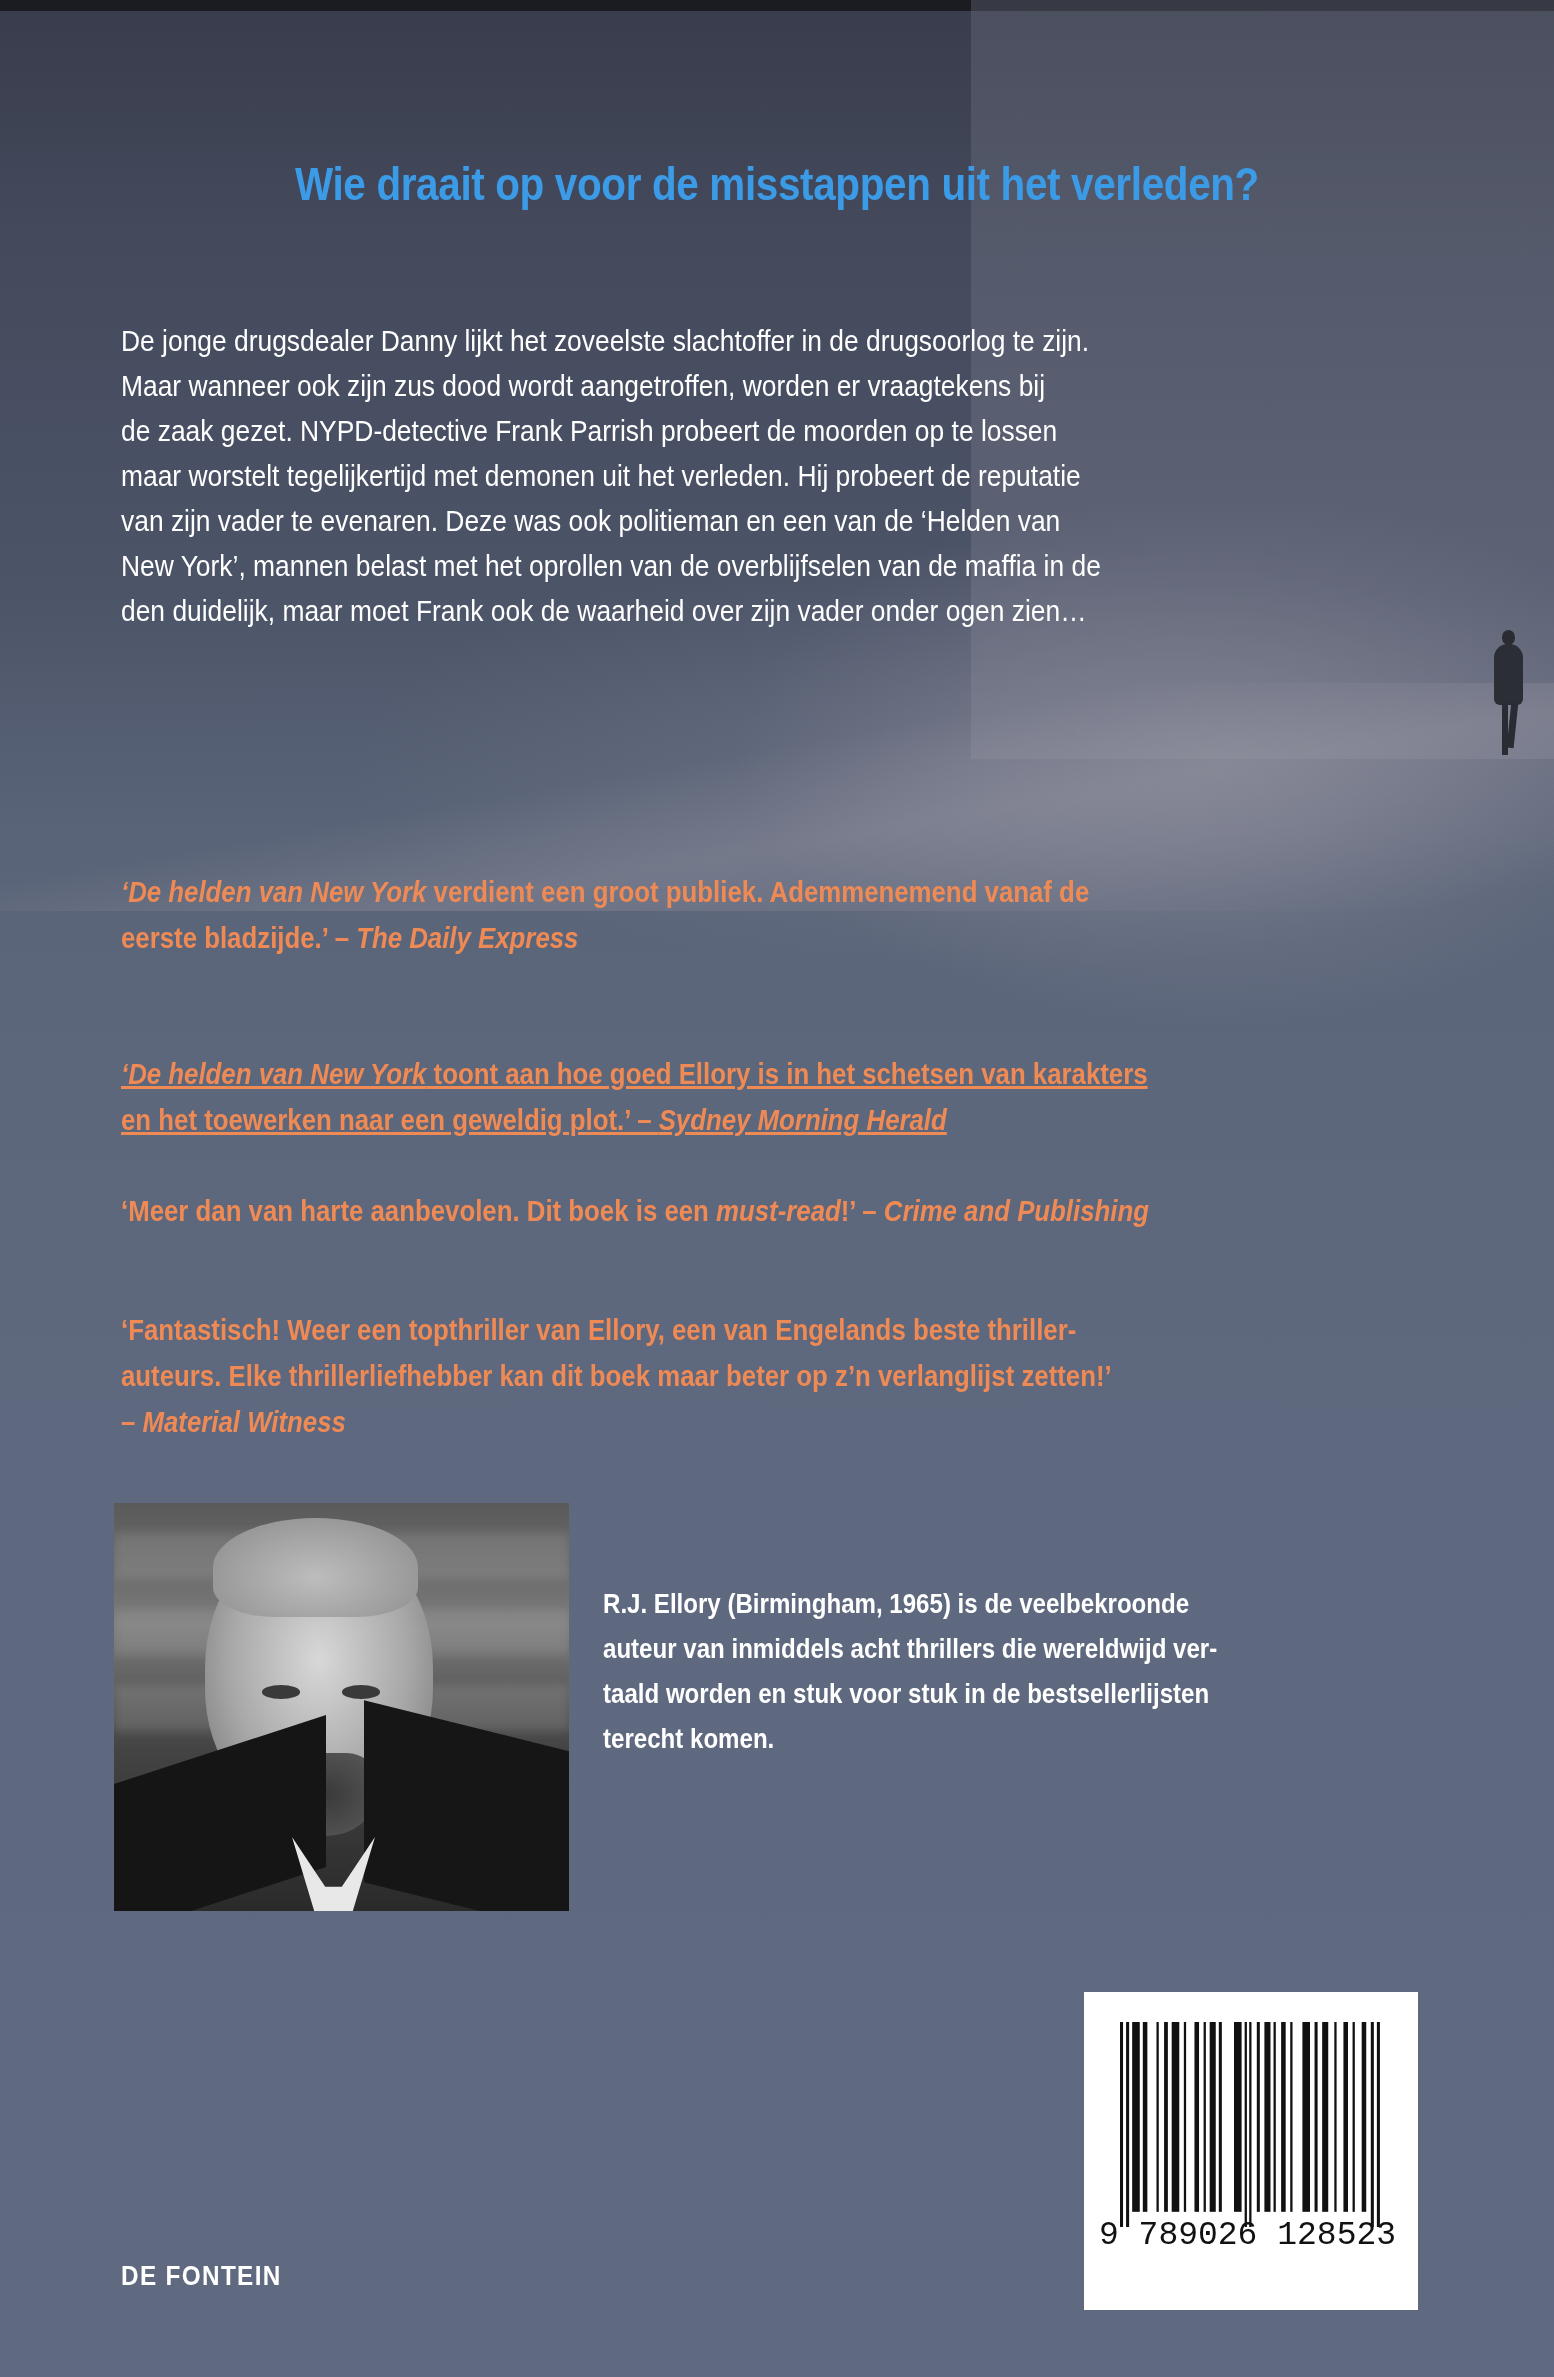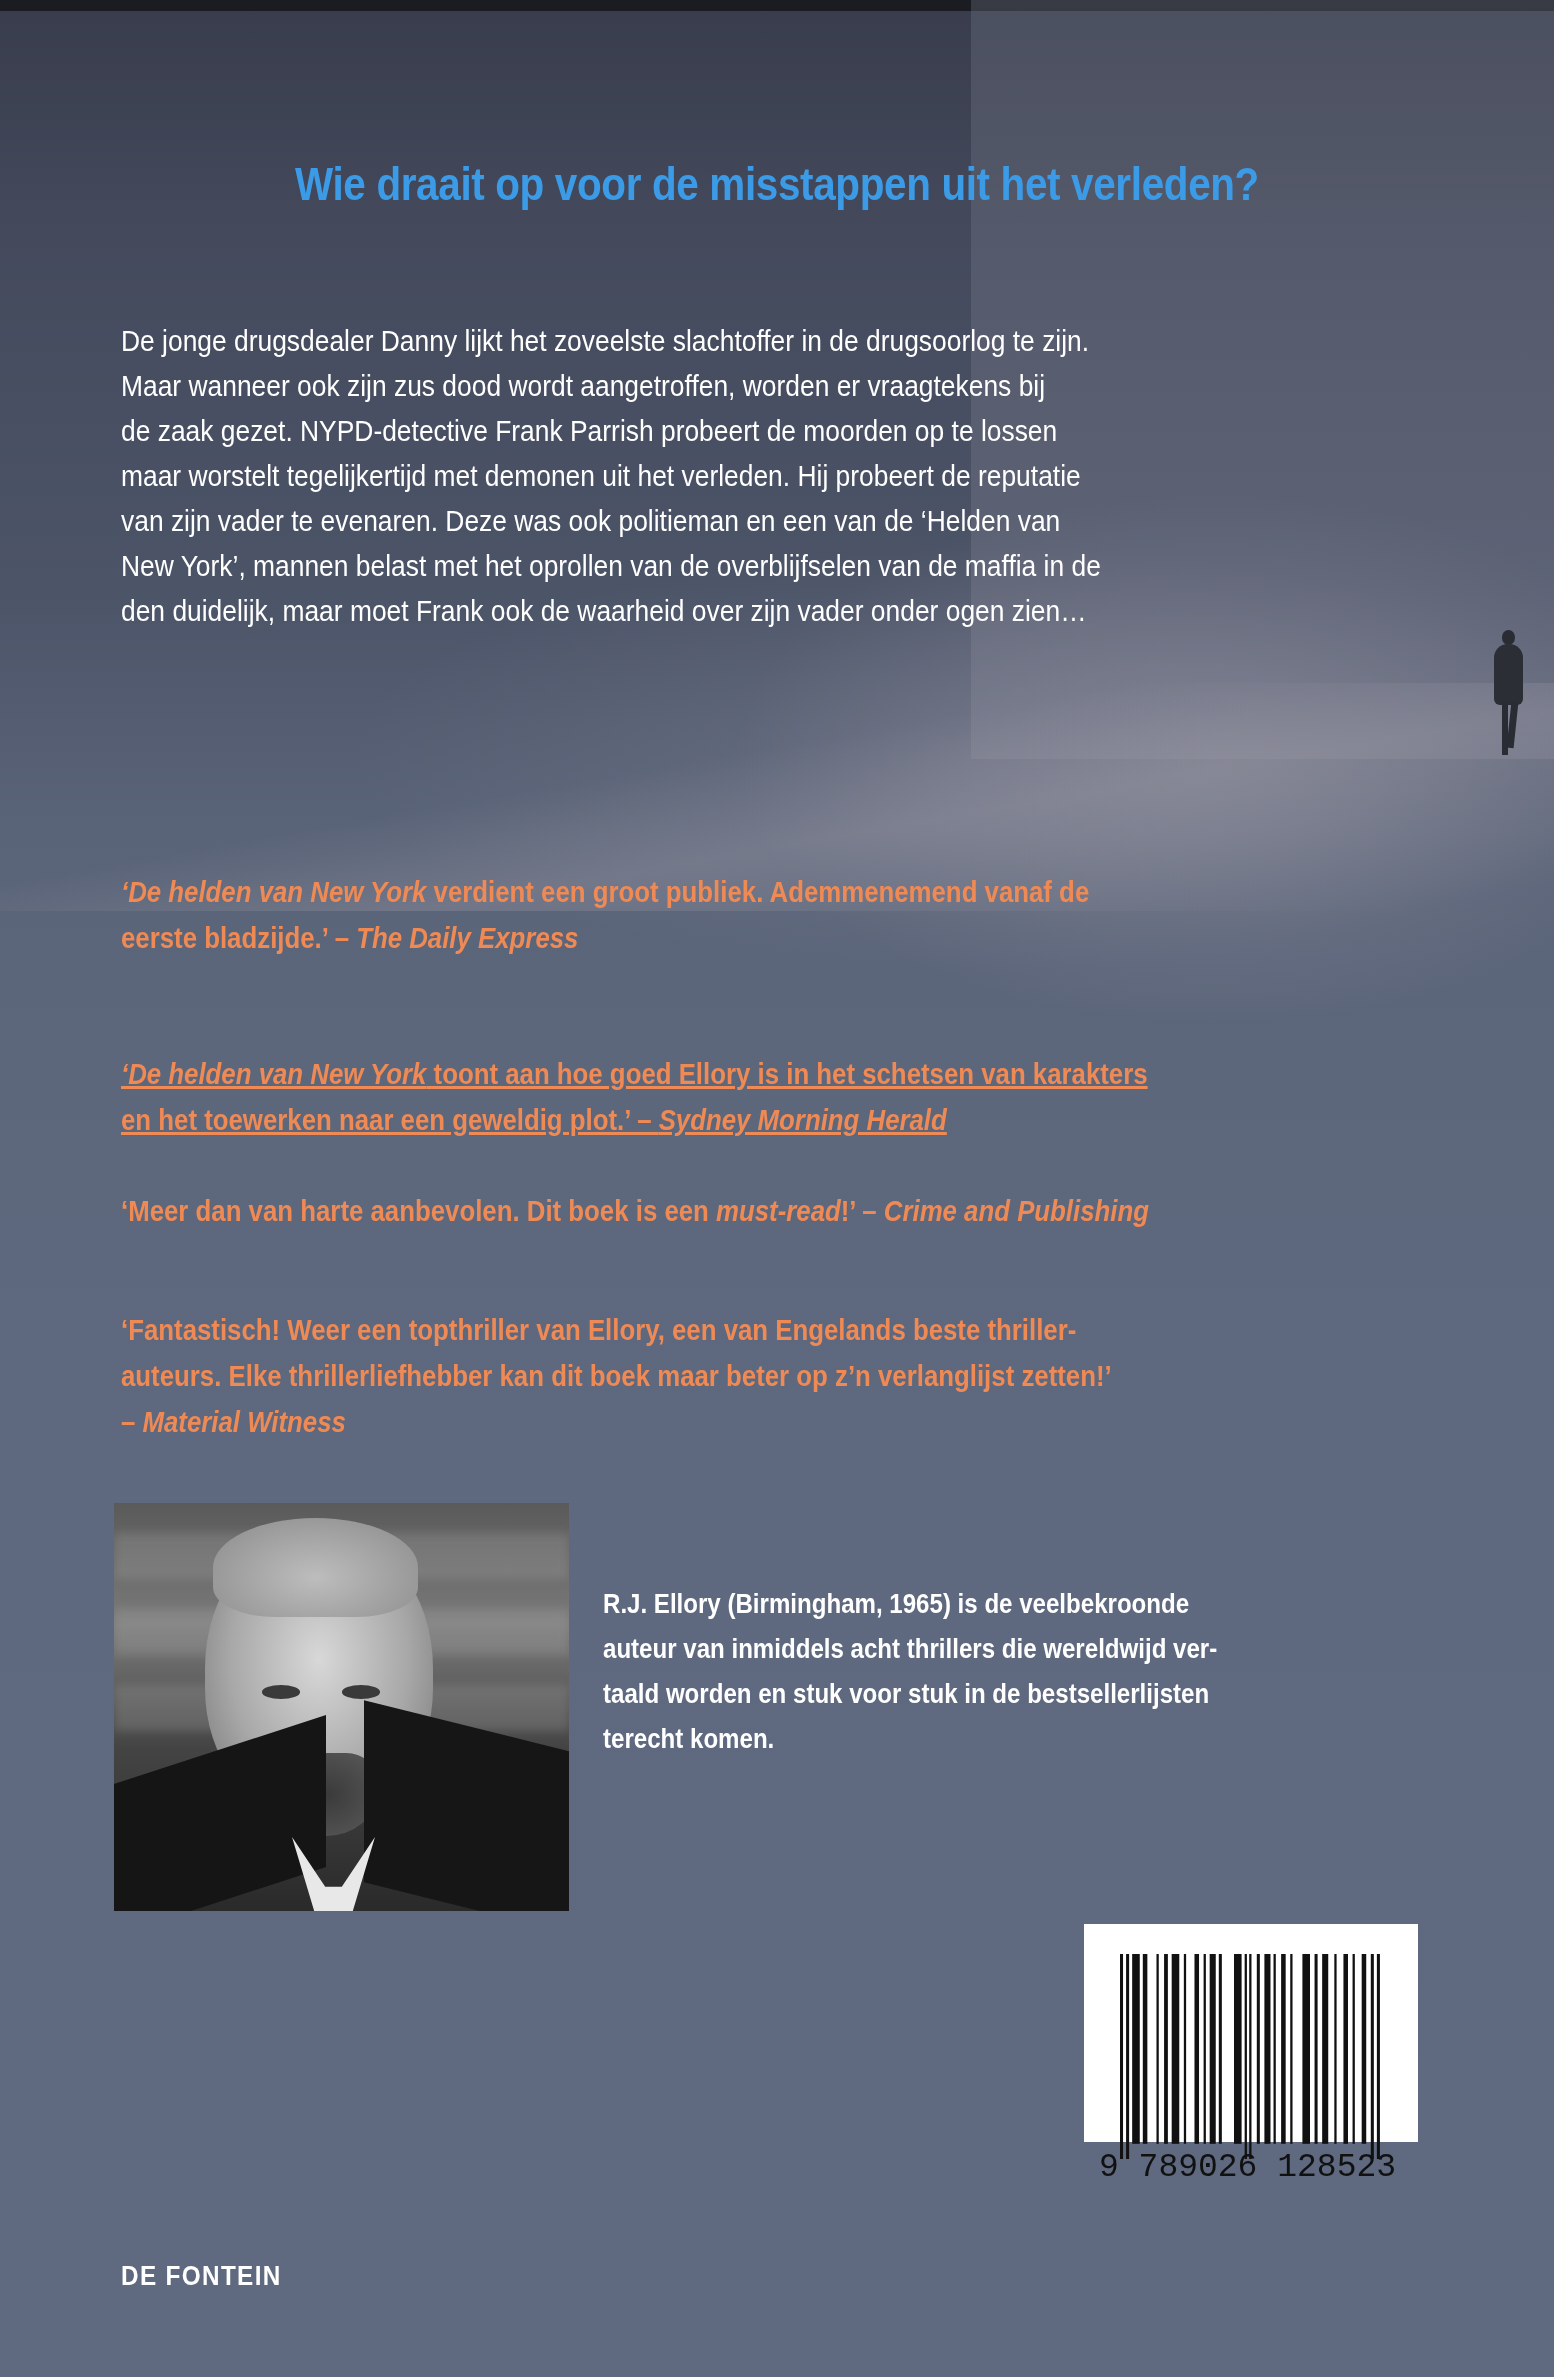--- a/index.html
+++ b/index.html
@@ -62,21 +62,21 @@
     .photo .collar { position:absolute; left:178px; top:334px; width:83px; height:83px; background:#e8e8e8; clip-path: polygon(0 0, 30% 100%, 70% 100%, 100% 0, 60% 60%, 40% 60%); }
 
     .bio {
       position:absolute; left:603px; top:1581px; width:827px;
       color:#ffffff; font-weight:bold; font-size:28px; line-height:45px;
     }
     .bio .line { display:block; white-space:nowrap; }
     .bio .line span { display:inline-block; transform: scaleX(0.86); transform-origin: 0 0; }
 
     .barcode-box {
-      position:absolute; left:1084px; top:1924px; width:334px; height:218px;
+      position:absolute; left:1084px; top:1992px; width:334px; height:318px;
       background:#ffffff;
     }
     .barcode-bars { position:absolute; left:36px; top:30px; width:266px; height:205px; }
     .barcode-digits {
       position:absolute; left:15px; top:225px; width:311px;
       font-family:"Liberation Mono", "DejaVu Sans Mono", monospace; font-size:33px; color:#111; letter-spacing:0px;
     }
 
     .publisher {
       position:absolute; left:121px; top:2261px; color:#ffffff; font-weight:bold; font-size:27px; letter-spacing:1.5px;

